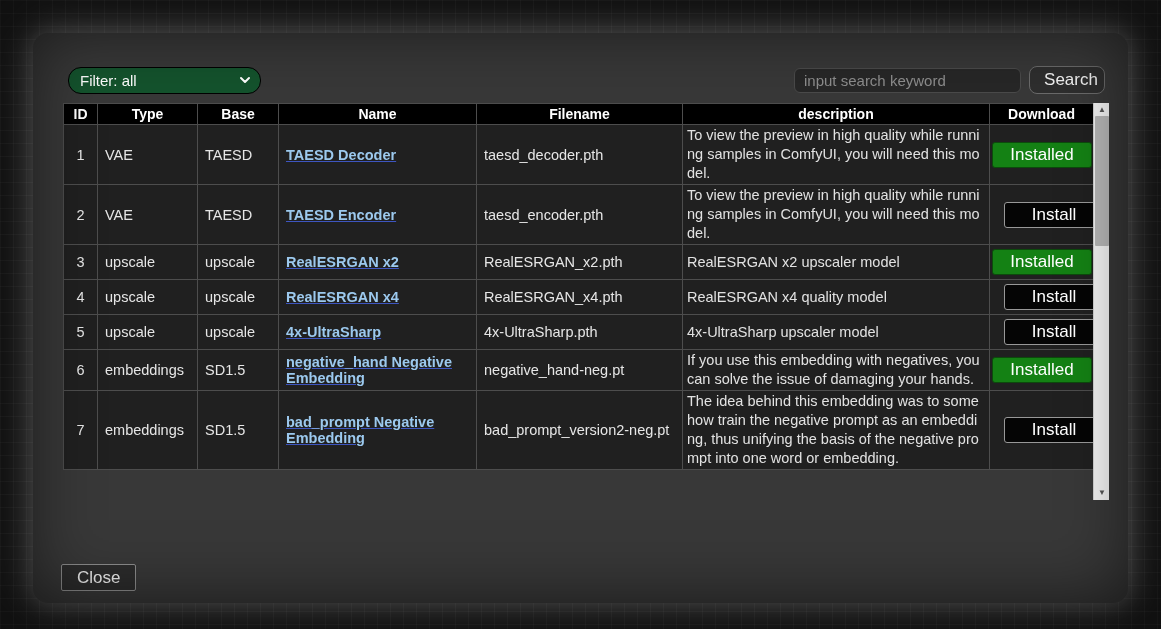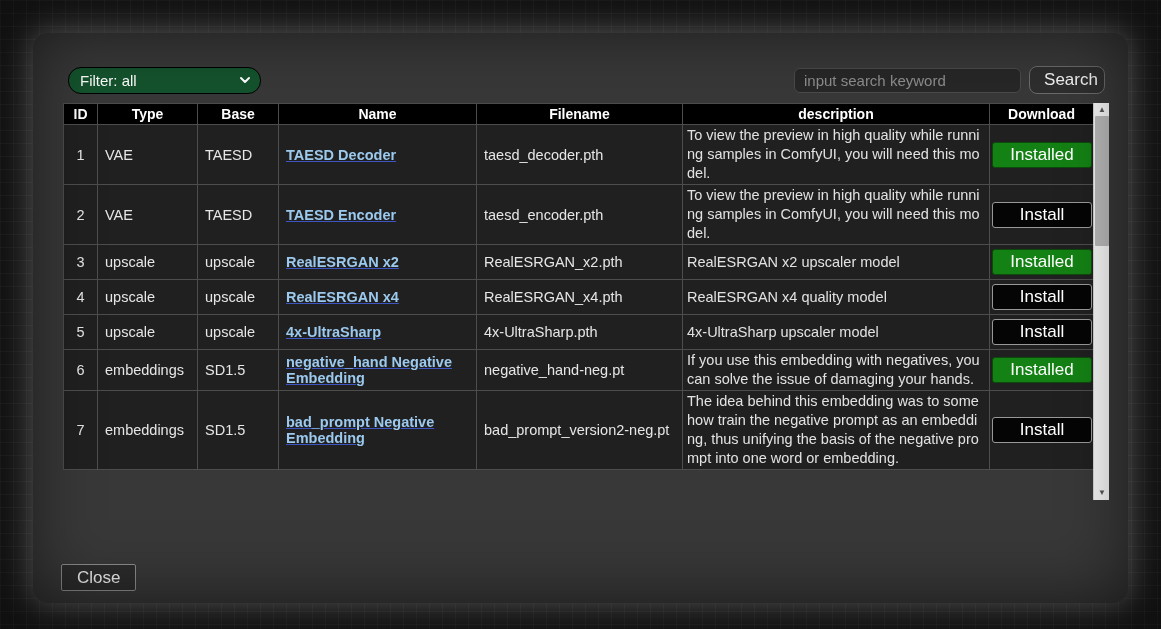--- a/index.html
+++ b/index.html
@@ -65,21 +65,21 @@
   td.cell-desc{ word-break:break-all; line-height:19px; padding:1px 4px; color:#e2e2e2; }
   td.cell-dl{ text-align:center; padding:4px 2px; }
   a.model-link{
     color:#9cc9ee; font-weight:bold; text-decoration:underline;
     text-decoration-color:#3d55c0; cursor:pointer;
   }
   .btn{
     width:100px; height:26px; border-radius:3px; font-size:17px;
     font-family:inherit; color:#fff; cursor:pointer; display:inline-block;
   }
-  .btn-install{ background:#050505; border:1px solid #989898; }
+  .btn-install{ background:#050505; border:1px solid #989898;margin-left:12px; }
   .btn-installed{ background:#148114; border:1px solid #0c4a0c; }
   
   .scrollbar{
     position:absolute; right:0; top:0; width:16px; height:397px;
     background:#f2f2f2; border-left:1px solid #d0d0d0;
   }
   .sb-btn{
     position:absolute; left:0; width:16px; height:14px; background:#f2f2f2;
     color:#555; font-size:8px; line-height:14px; text-align:center;
   }

